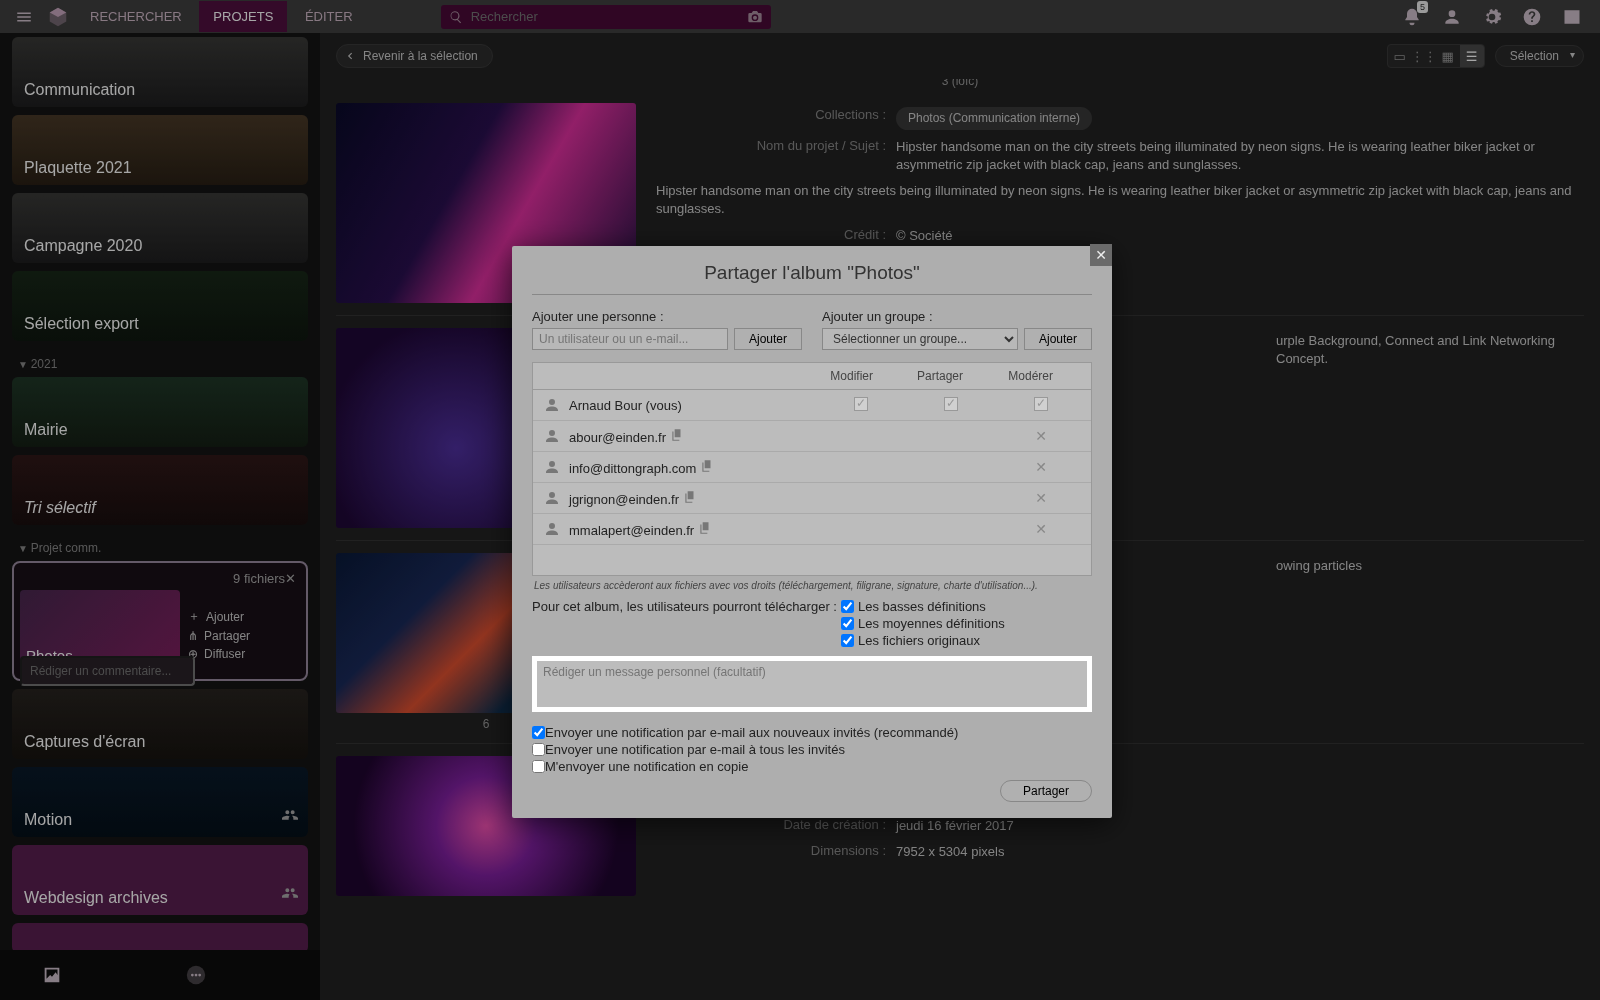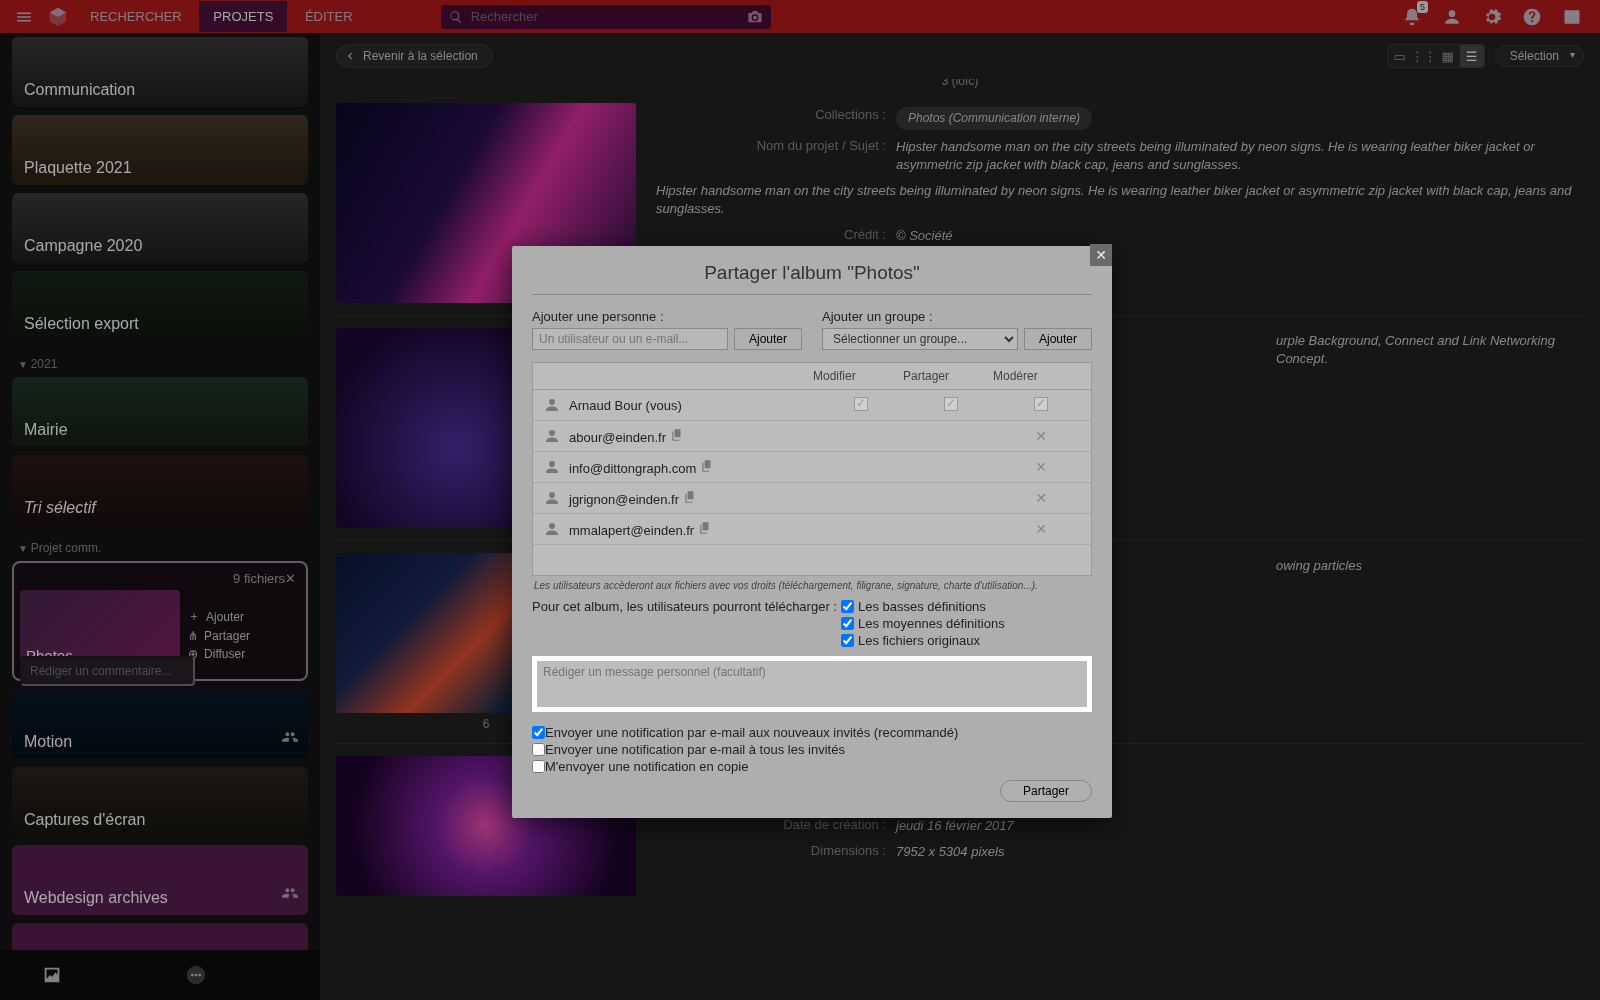--- a/index.html
+++ b/index.html
@@ -1,17 +1,17 @@
 <!DOCTYPE html>
 <html><head>
 <meta charset="utf-8">
 <style>
 * { box-sizing: border-box; margin: 0; padding: 0; }
 body { font-family: Arial, Helvetica, sans-serif; background: #1a1a1a; color: #ccc; width:1600px; height:1000px; overflow:hidden; position:relative; font-size:13px; }
-.topbar { background: #b91c1c; height:33px; display:flex; align-items:center; padding:0 8px; color:#ddd; justify-content:space-between;}
+.topbar { background: #404040; height:33px; display:flex; align-items:center; padding:0 8px; color:#ddd; justify-content:space-between;}
 .topbar-left { display:flex; align-items:center; gap:4px;}
 .menu-btn { width:32px; height:32px; display:flex; align-items:center; justify-content:center; cursor:pointer;}
 .menu-btn svg, .icon-btn svg { fill:#d0c0cc; }
 .logo { width:28px;height:28px; display:flex;align-items:center;justify-content:center;}
 .topnav a { color:#d0b8c8; padding:8px 14px; font-size:13px; text-decoration:none; }
 .topnav a.active { background:#501040; color:#fff;}
 .search-wrap { flex:0 0 330px; background:#4a0a38; height:24px; border-radius:3px; display:flex; align-items:center; padding:0 8px; color:#aa8fa0; gap:8px; margin-left:70px;}
 .search-wrap input { background:transparent; border:0; outline:0; color:#ccc; flex:1; font-size:13px;}
 .topbar-right { display:flex; align-items:center; gap:16px; padding-right:8px;}
 .icon-btn { width:24px;height:24px; display:flex;align-items:center;justify-content:center; cursor:pointer; position:relative;}
@@ -47,37 +47,37 @@
 .sel-pill { background:#2a2a2a; border:1px solid #3a3a3a; border-radius:14px; padding:3px 24px 3px 14px; font-size:12px; color:#ccc; position:relative; cursor:pointer;}
 .sel-pill::after { content:"▾"; position:absolute; right:8px; top:3px; font-size:10px;}
 .content { overflow-y:auto; flex:1; padding:0 16px;}
 .asset-row { display:flex; border-bottom:1px solid #333; padding:12px 0; gap:20px;}
 .asset-thumb { width:300px; flex-shrink:0; text-align:center;}
 .asset-thumb .img { width:300px; height:200px; border-radius:3px;}
 .caption-under { font-size:12px; color:#999; margin-top:4px;}
 .asset-meta { flex:1;}
 .meta-row { display:flex; padding:4px 0; gap:10px;}
 .meta-label { width:230px; text-align:right; color:#888; font-size:13px;}
-.meta-val { flex:1; color:#ccc; font-size:13px; line-height:1.4;font-style:italic;}
+.meta-val { flex:1; color:#ccc; font-size:13px; line-height:1.4;}
 .coll-chip { background:#3a3a3a; border-radius:12px; padding:3px 12px; font-size:12px; color:#ccc; display:inline-block;}
 
 .overlay { position:absolute; inset:0; background:rgba(0,0,0,0.35);}
 .modal { position:absolute; left:512px; top:246px; width:600px; background:#aeaeae; color:#222; box-shadow:0 6px 30px rgba(0,0,0,0.6); border-radius:2px;}
 .modal-close { position:absolute; right:0; top:-2px; width:22px;height:22px; background:#6a6a6a; color:#eee; display:flex;align-items:center;justify-content:center; font-size:14px; cursor:pointer;}
 .modal-inner { padding:12px 20px 16px 20px;}
 .modal-title { text-align:center; font-size:19px; color:#333; padding:4px 0 10px 0; border-bottom:1px solid #888; margin-bottom:14px;}
 .add-row { display:flex; gap:20px;}
 .add-col { flex:1;}
 .add-col label { font-size:13px; display:block; margin-bottom:4px;}
 .input-line { display:flex; gap:6px;justify-content:space-between;}
 .input-line input[type=text], .input-line select { flex:1; height:22px; font-size:12px; padding:2px 6px; border:1px solid #888; background:#b8b8b8; color:#333;}
 .small-btn { background:#b0b0b0; border:1px solid #888; padding:2px 14px; font-size:12px; cursor:pointer;}
 .share-table { margin-top:12px; border:1px solid #999; background:#bcbcbc;}
 .share-table .hdr { display:flex; padding:6px 12px 6px 280px; font-size:12px; color:#444; gap:30px; border-bottom:1px solid #999;}
-.share-table .hdr span {flex:0 0 60px; text-align:left;}
+.share-table .hdr span {flex:0 0 60px; text-align:right;}
 .share-row { display:flex; align-items:center; padding:6px 10px; border-bottom:1px solid #aaa; font-size:13px;}
 .share-row:last-child{border-bottom:0;}
 .person-ico { width:18px;height:18px; margin-right:8px; fill:#777;}
 .share-row .name { flex:0 0 250px;}
 .share-row .copy-ico { width:14px;height:14px; fill:#777; margin-left:4px; cursor:pointer;}
 .share-row .perms { display:flex; gap:30px; margin-left:auto; padding-right:10px;}
 .perm-chk { width:60px; text-align:center;}
 .locked-chk { width:14px;height:14px; border:1px solid #999; background:#d0d0d0; display:inline-block; position:relative;}
 .locked-chk::after{content:"✓"; position:absolute; left:1px; top:-2px; font-size:12px; color:#999;}
 .rm-x { color:#888; cursor:pointer; font-size:14px; width:60px; text-align:center;}
@@ -203,29 +203,29 @@
             </div>
           <div>
               <span>⊕</span>
               <span>Diffuser</span>
             </div>
         </div>
       </div>
       <input class="sb-comment" placeholder="Rédiger un commentaire..." style="">
     </div>
 
+    <div class="sb-card thumb7">
+        <span>Captures d'écran</span>
+      </div>
     <div class="sb-card thumb8">
       <span>Motion</span>
       <span class="share-ind"><svg width="16" height="16" viewBox="0 0 24 24" fill="#aaa">
             <path d="M16 11a3 3 0 100-6 3 3 0 000 6zM8 11a3 3 0 100-6 3 3 0 000 6zm0 2c-2.8 0-8 1.4-8 4v2h10v-2c0-1 .4-2 1.4-2.8C10.3 13.4 9 13 8 13zm8 0c-.4 0-.8 0-1.3.1 1.4 1 2.3 2.3 2.3 3.9v2h7v-2c0-2.6-5.2-4-8-4z"></path>
           </svg></span>
     </div>
-    <div class="sb-card thumb7">
-        <span>Captures d'écran</span>
-      </div>
     <div class="sb-card" style="background:#5a2050;">
       <span>Webdesign archives</span>
       <span class="share-ind"><svg width="16" height="16" viewBox="0 0 24 24" fill="#aaa">
             <path d="M16 11a3 3 0 100-6 3 3 0 000 6zM8 11a3 3 0 100-6 3 3 0 000 6zm0 2c-2.8 0-8 1.4-8 4v2h10v-2c0-1 .4-2 1.4-2.8C10.3 13.4 9 13 8 13zm8 0c-.4 0-.8 0-1.3.1 1.4 1 2.3 2.3 2.3 3.9v2h7v-2c0-2.6-5.2-4-8-4z"></path>
           </svg></span>
     </div>
     <div class="sb-card" style="background:#5a2050;height:30px;"></div>
     <div style="height:60px"></div>
   </div>
 

